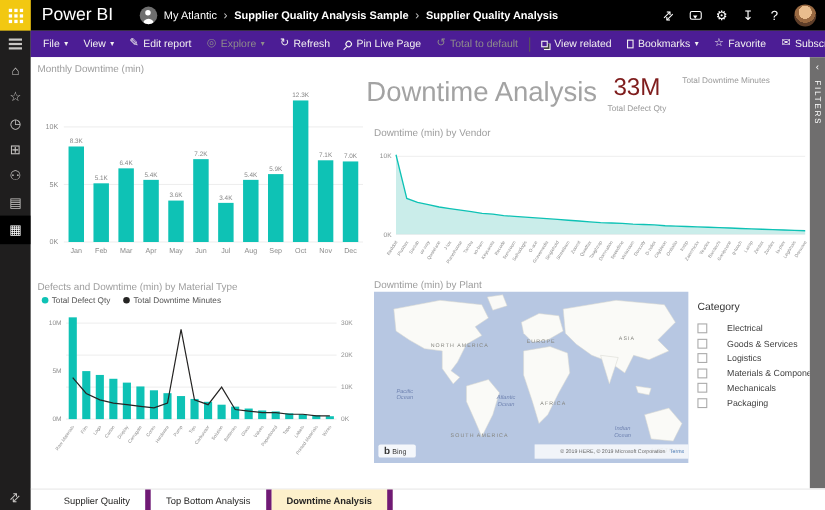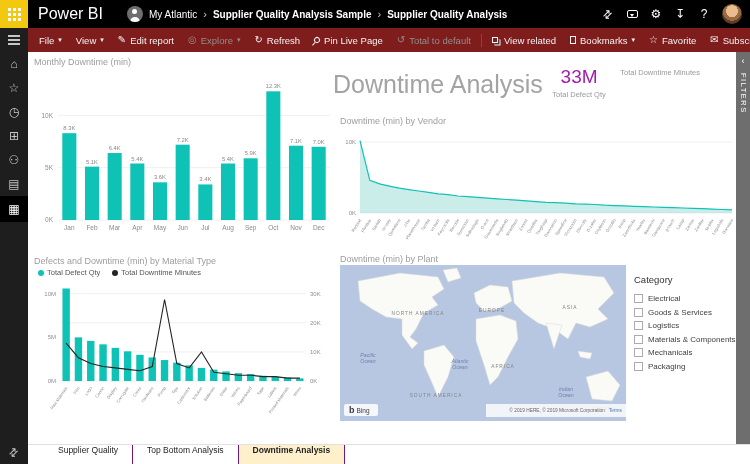--- a/index.html
+++ b/index.html
@@ -28,21 +28,21 @@
     background:radial-gradient(circle at 50% 36%,#E9BD8E 0 36%,#9A6A42 37% 58%,#5E3E29 59% 100%)}
 
   
   .under{flex:1;display:flex;min-height:0}
   .sidebar{flex:0 0 28px;background:#1F1E1E;display:flex;flex-direction:column;align-items:center;color:#C8C6C4}
   .side-item{width:28px;height:24px;display:grid;place-items:center;font-size:12px;cursor:pointer;line-height:1}
   .side-item.active{background:#000;color:#fff;height:26px}
   .icon-burger{width:12px;height:1.6px;background:#C8C6C4;box-shadow:0 -4px 0 #C8C6C4,0 4px 0 #C8C6C4;display:block}
   .side-expand{margin-top:auto;margin-bottom:5px;font-size:11px;cursor:pointer}
   .rightcol{flex:1;display:flex;flex-direction:column;min-width:0}
-  .toolbar{flex:0 0 24px;background:#7f1d1d;display:flex;align-items:center;color:#F3F2F1;font-size:9.5px;padding:0 4px;white-space:nowrap;overflow:hidden}
+  .toolbar{flex:0 0 24px;background:#4c1d95;display:flex;align-items:center;color:#F3F2F1;font-size:9.5px;padding:0 4px;white-space:nowrap;overflow:hidden}
   .tb-item{display:flex;align-items:center;gap:4px;padding:0 7px;height:24px;cursor:pointer}
   .tb-item.disabled{color:#8F8D8B;cursor:default}
   .chev{font-size:7px}
   .tb-sep{width:1px;height:13px;background:#5A5856;margin:0 3px}
   .tb-right{margin-left:auto;display:flex;align-items:center}
   .char-icon{font-size:10px;line-height:1}
   .icon-pin{width:6px;height:6px;border:1px solid #F3F2F1;border-radius:50%;position:relative;display:inline-block;transform:rotate(45deg)}
   .icon-pin::after{content:"";position:absolute;left:2px;top:5px;width:1px;height:4px;background:#F3F2F1}
   .icon-bookmark{width:6px;height:8px;border:1px solid #F3F2F1;display:inline-block}
   .icon-squares{width:6px;height:6px;border:1px solid #F3F2F1;box-shadow:2px 2px 0 -0.5px #3B3A39,2.5px 2.5px 0 0 #F3F2F1;display:inline-block;margin-right:2px}
@@ -54,41 +54,41 @@
   .filters-chev{font-size:9px;line-height:1}
   .filters-label{writing-mode:vertical-rl;font-size:7.5px;letter-spacing:1.5px}
 
   .panel{position:absolute}
   .chart-title{font-size:9px;color:#9D9D9D;margin-bottom:1px;white-space:nowrap}
   #p-monthly{left:6px;top:5px;width:302px;height:196px}
   #p-head{left:305px;top:8px;width:372px;height:54px;display:flex;align-items:flex-start}
   .page-title{font-size:25px;color:#A3A3A3;font-weight:400;flex:1;margin-top:10px;white-space:nowrap}
   .kpi{text-align:center;margin-top:6px}
   .kpi-1{width:84px}.kpi-2{width:104px}
-  .kpi-value{font-size:19px;color:#a21caf}
+  .kpi-value{font-size:22px;color:#7f1d1d}
   .kpi-label{font-size:7.5px;color:#9A9A9A;margin-top:2px;white-space:nowrap}
   #p-vendor{left:312px;top:64px;width:396px;height:144px}
   #p-material{left:6px;top:204px;width:302px;height:186px}
   .legend{display:flex;gap:12px;font-size:7.5px;color:#555;margin:2px 0 0 4px}
   .legend-item{display:flex;align-items:center;gap:3px;white-space:nowrap}
   .legend-dot{width:6px;height:6px;border-radius:50%;display:inline-block}
   #p-map{left:312px;top:202px;width:286px;height:172px}
   #p-slicer{left:606px;top:222px;width:102px;height:140px}
   .slicer-title{font-size:9.5px;color:#333;margin-bottom:9px}
-  .cb-row{display:flex;align-items:center;gap:5px;margin-bottom:4.5px;cursor:pointer}
+  .cb-row{display:flex;align-items:center;gap:18px;margin-bottom:4.5px;cursor:pointer}
   .cb{width:9px;height:9px;border:1px solid #ABABAB;background:#fff;flex:0 0 9px}
   .cb-label{font-size:8px;color:#404040;white-space:nowrap}
 
   svg{display:block}
   .map-label{font-size:4.8px;fill:#84847E;letter-spacing:1px;text-anchor:middle}
   .ocean-label{font-size:5.2px;fill:#6E82B0;font-style:italic;text-anchor:middle}
 
   
   .tabbar{flex:0 0 20px;background:#fff;border-top:1px solid #E1E1E1;display:flex;align-items:stretch;padding-left:16px;font-size:8.5px;color:#252423}
-  .tab{display:flex;padding:0 14px;border-right:1px solid #701a75;cursor:pointer;white-space:nowrap}
+  .tab{display:flex;align-items:center;padding:0 14px;border-right:5px solid #701a75;cursor:pointer;white-space:nowrap}
   .tab.active{background:#FDF0CB;font-weight:700}
 </style>
 </head>
 <body>
 
 <div class="app">
 
   <header class="topbar">
     <div class="waffle">
       <span class="dotgrid">

